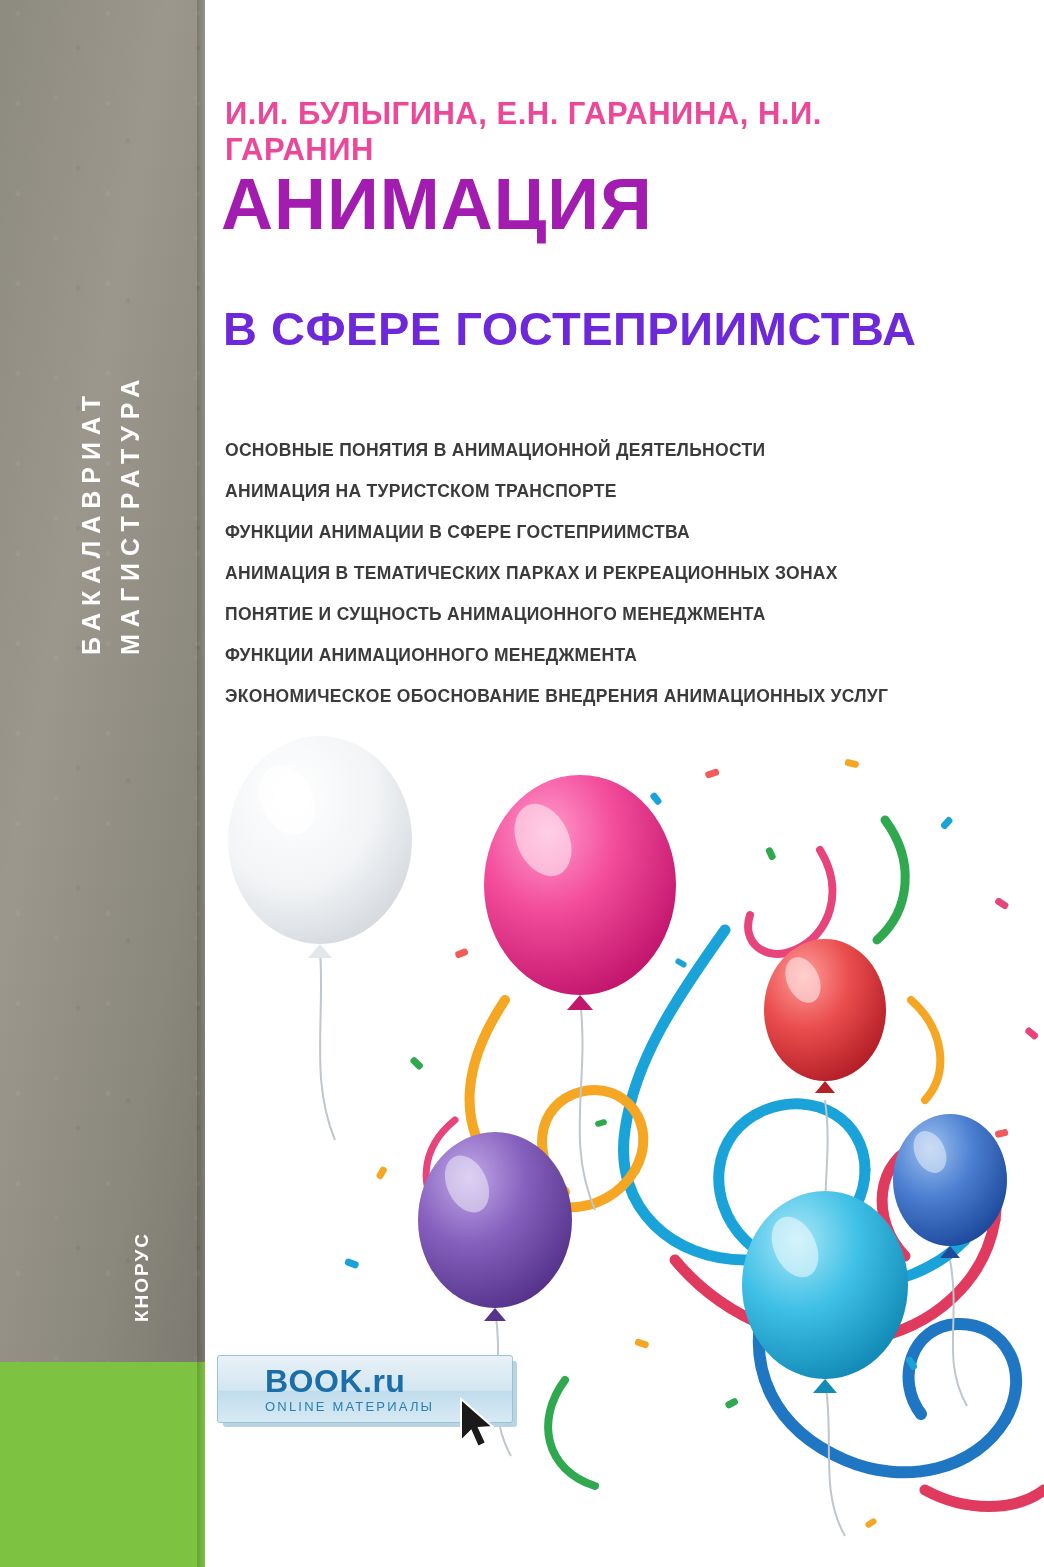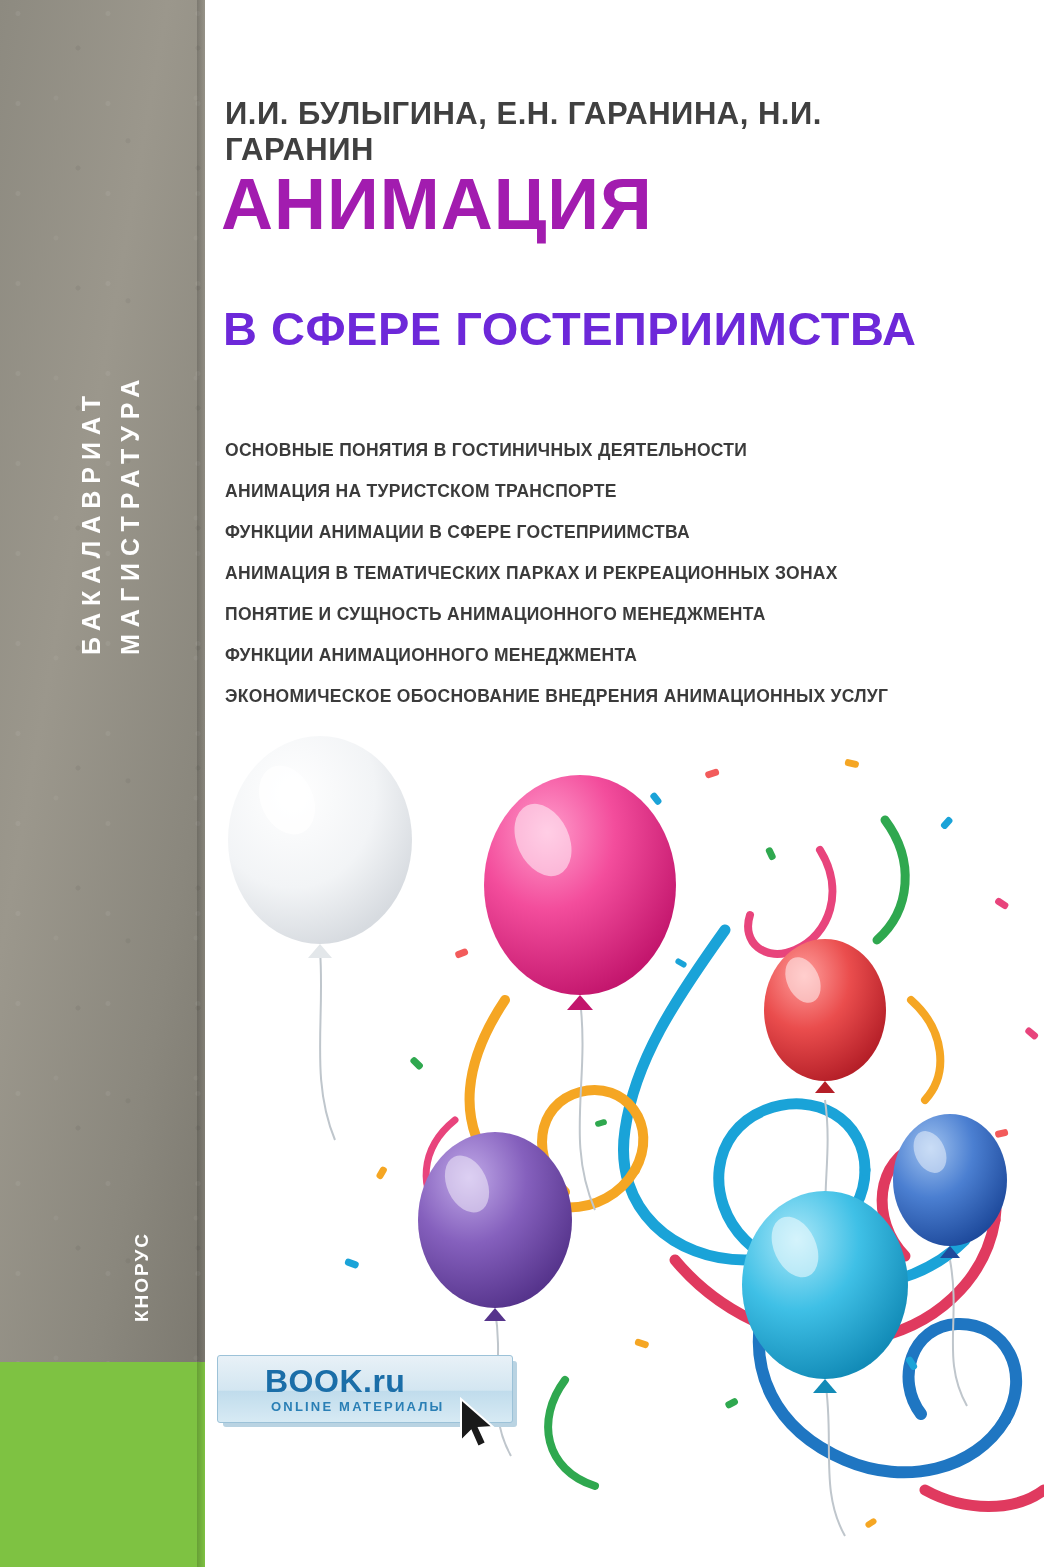--- a/index.html
+++ b/index.html
@@ -45,21 +45,21 @@
     color:#ffffff;font-size:19px;font-weight:bold;letter-spacing:2px;
     writing-mode:vertical-rl;transform:rotate(180deg);
     display:flex;align-items:center;justify-content:center;
   }
 
   
   .front{position:absolute;left:205px;top:0;right:0;bottom:0;background:#ffffff;overflow:hidden;}
 
   .authors{
     position:absolute;left:20px;top:96px;width:740px;
-    color:#404040;font-size:31px;font-weight:bold;letter-spacing:.5px;
+    color:#ec4899;font-size:31px;font-weight:bold;letter-spacing:.5px;
   }
   .title-main{
     position:absolute;left:16px;top:168px;width:800px;
     color:#a21caf;font-size:72px;font-weight:bold;letter-spacing:1px;line-height:1;
     white-space:nowrap;
   }
   .title-sub{
     position:absolute;left:18px;top:305px;width:800px;
     color:#6d28d9;font-size:47px;font-weight:bold;letter-spacing:.5px;line-height:1;
     white-space:nowrap;
@@ -85,21 +85,21 @@
   }
   .badge .body{
     position:absolute;left:0;top:0;width:294px;height:66px;
     background:linear-gradient(180deg,#e8f1f7 0%,#d3e6f1 52%,#c0dcec 53%,#d7eaf4 100%);
     border:1px solid #9cc2d8;border-radius:3px;
   }
   .badge .b1{
     position:absolute;left:48px;top:8px;color:#1b6ea8;font-size:32px;font-weight:bold;letter-spacing:.5px;
   }
   .badge .b2{
-    position:absolute;left:48px;top:44px;color:#2a7fb5;font-size:13px;font-weight:bold;letter-spacing:2.2px;margin-left:6px;
+    position:absolute;left:48px;top:44px;color:#2a7fb5;font-size:13px;font-weight:normal;letter-spacing:2.2px;
   }
   .cursor{position:absolute;left:240px;top:42px;}
 
   
   .art{position:absolute;left:0;top:700px;width:839px;height:867px;}
 </style>
 </head>
 <body>
 
 <div class="cover">
@@ -112,21 +112,21 @@
     <div class="spine-publisher">КНОРУС</div>
   </div>
 
   <div class="front">
 
     <div class="authors">И.И. БУЛЫГИНА, Е.Н. ГАРАНИНА, Н.И. ГАРАНИН</div>
     <div class="title-main">АНИМАЦИЯ</div>
     <div class="title-sub">В СФЕРЕ ГОСТЕПРИИМСТВА</div>
 
     <div class="topics">
-      <div>ОСНОВНЫЕ ПОНЯТИЯ В ГОСТИНИЧНЫХ ДЕЯТЕЛЬНОСТИ</div>
+      <div>ОСНОВНЫЕ ПОНЯТИЯ В АНИМАЦИОННОЙ ДЕЯТЕЛЬНОСТИ</div>
       <div>АНИМАЦИЯ НА ТУРИСТСКОМ ТРАНСПОРТЕ</div>
       <div>ФУНКЦИИ АНИМАЦИИ В СФЕРЕ ГОСТЕПРИИМСТВА</div>
       <div>АНИМАЦИЯ В ТЕМАТИЧЕСКИХ ПАРКАХ И РЕКРЕАЦИОННЫХ ЗОНАХ</div>
       <div>ПОНЯТИЕ И СУЩНОСТЬ АНИМАЦИОННОГО МЕНЕДЖМЕНТА</div>
       <div>ФУНКЦИИ АНИМАЦИОННОГО МЕНЕДЖМЕНТА</div>
       <div>ЭКОНОМИЧЕСКОЕ ОБОСНОВАНИЕ ВНЕДРЕНИЯ АНИМАЦИОННЫХ УСЛУГ</div>
     </div>
 
     <div class="kind">УЧЕБНИК</div>
 

